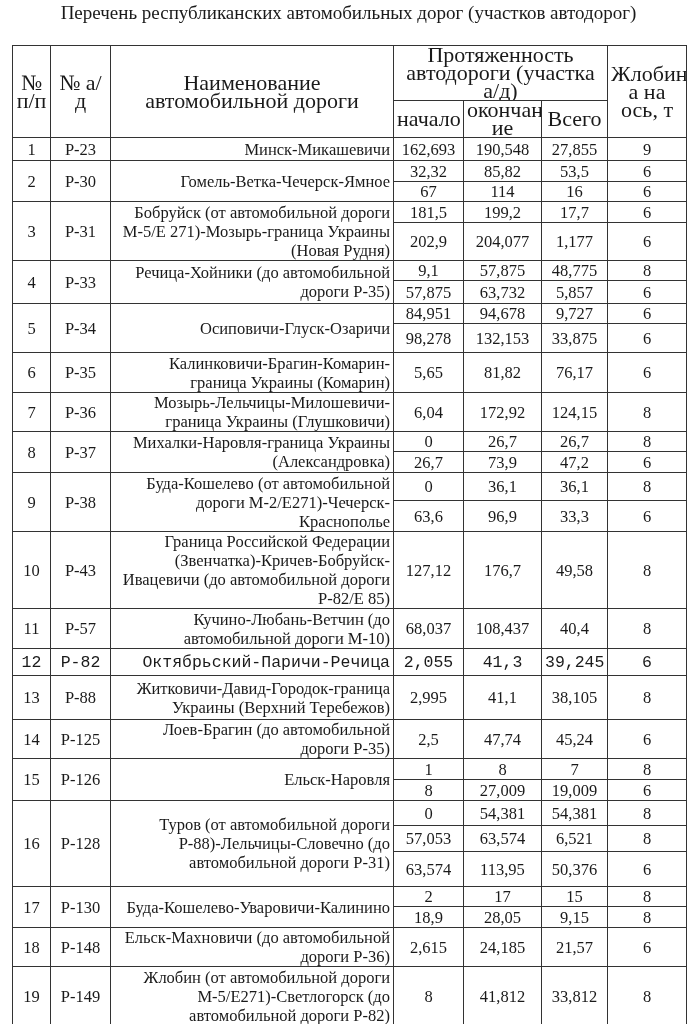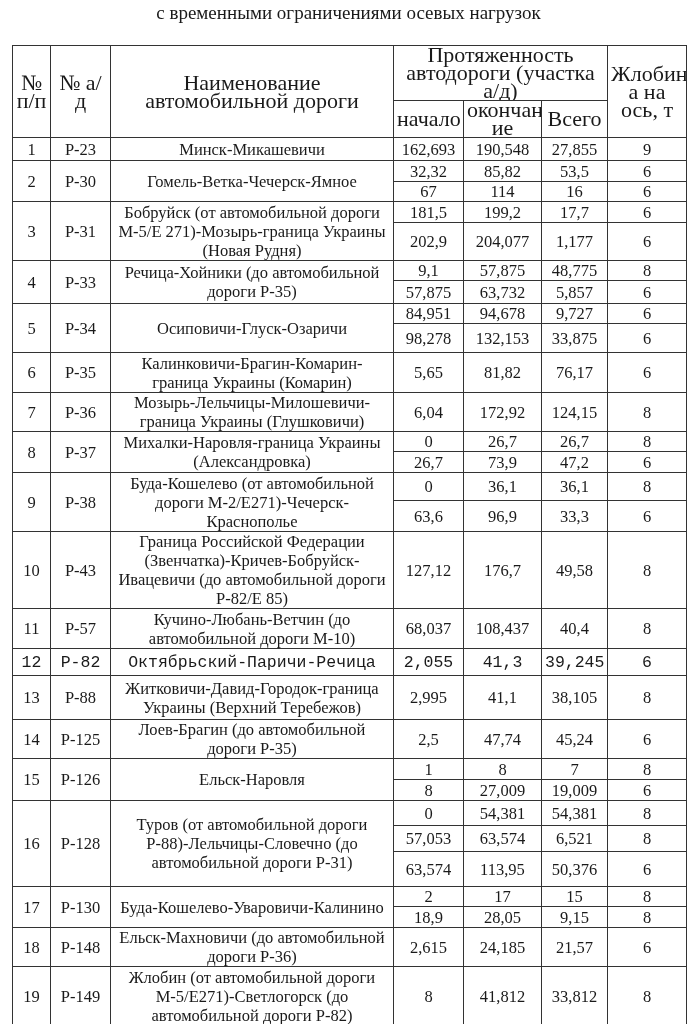--- a/index.html
+++ b/index.html
@@ -5,27 +5,27 @@
   html, body { margin: 0; padding: 0; background: #ffffff; }
   body { width: 697px; height: 1024px; position: relative; overflow: hidden;
          font-family: "Liberation Serif", "DejaVu Serif", serif; color: #1a1a1a; }
   .title { position: absolute; left: 0; top: 2px; width: 697px; text-align: center;
            font-size: 19px; line-height: 21px; }
   table { position: absolute; left: 12px; top: 45px; border-collapse: collapse;
           table-layout: fixed; width: 674px; font-size: 16.5px; }
   td, th { border: 1px solid #333; text-align: center; vertical-align: middle;
            padding: 0 3px; font-weight: normal; line-height: 19px; overflow: hidden; }
   th { font-size: 22px; line-height: 18px; }
-  td.name { line-height: 19px; }
+  td.name { line-height: 19px; text-align: right; }
 </style>
 </head>
 <body>
 
 <div class="title">
-  <div>с временными ограничениями осевых нагрузок</div>
+  <div>Перечень республиканских автомобильных дорог (участков автодорог)</div>
 </div>
 
 <table>
   <colgroup>
     <col style="width:38px">
     <col style="width:60px">
     <col style="width:283px">
     <col style="width:70px">
     <col style="width:78px">
     <col style="width:66px">

